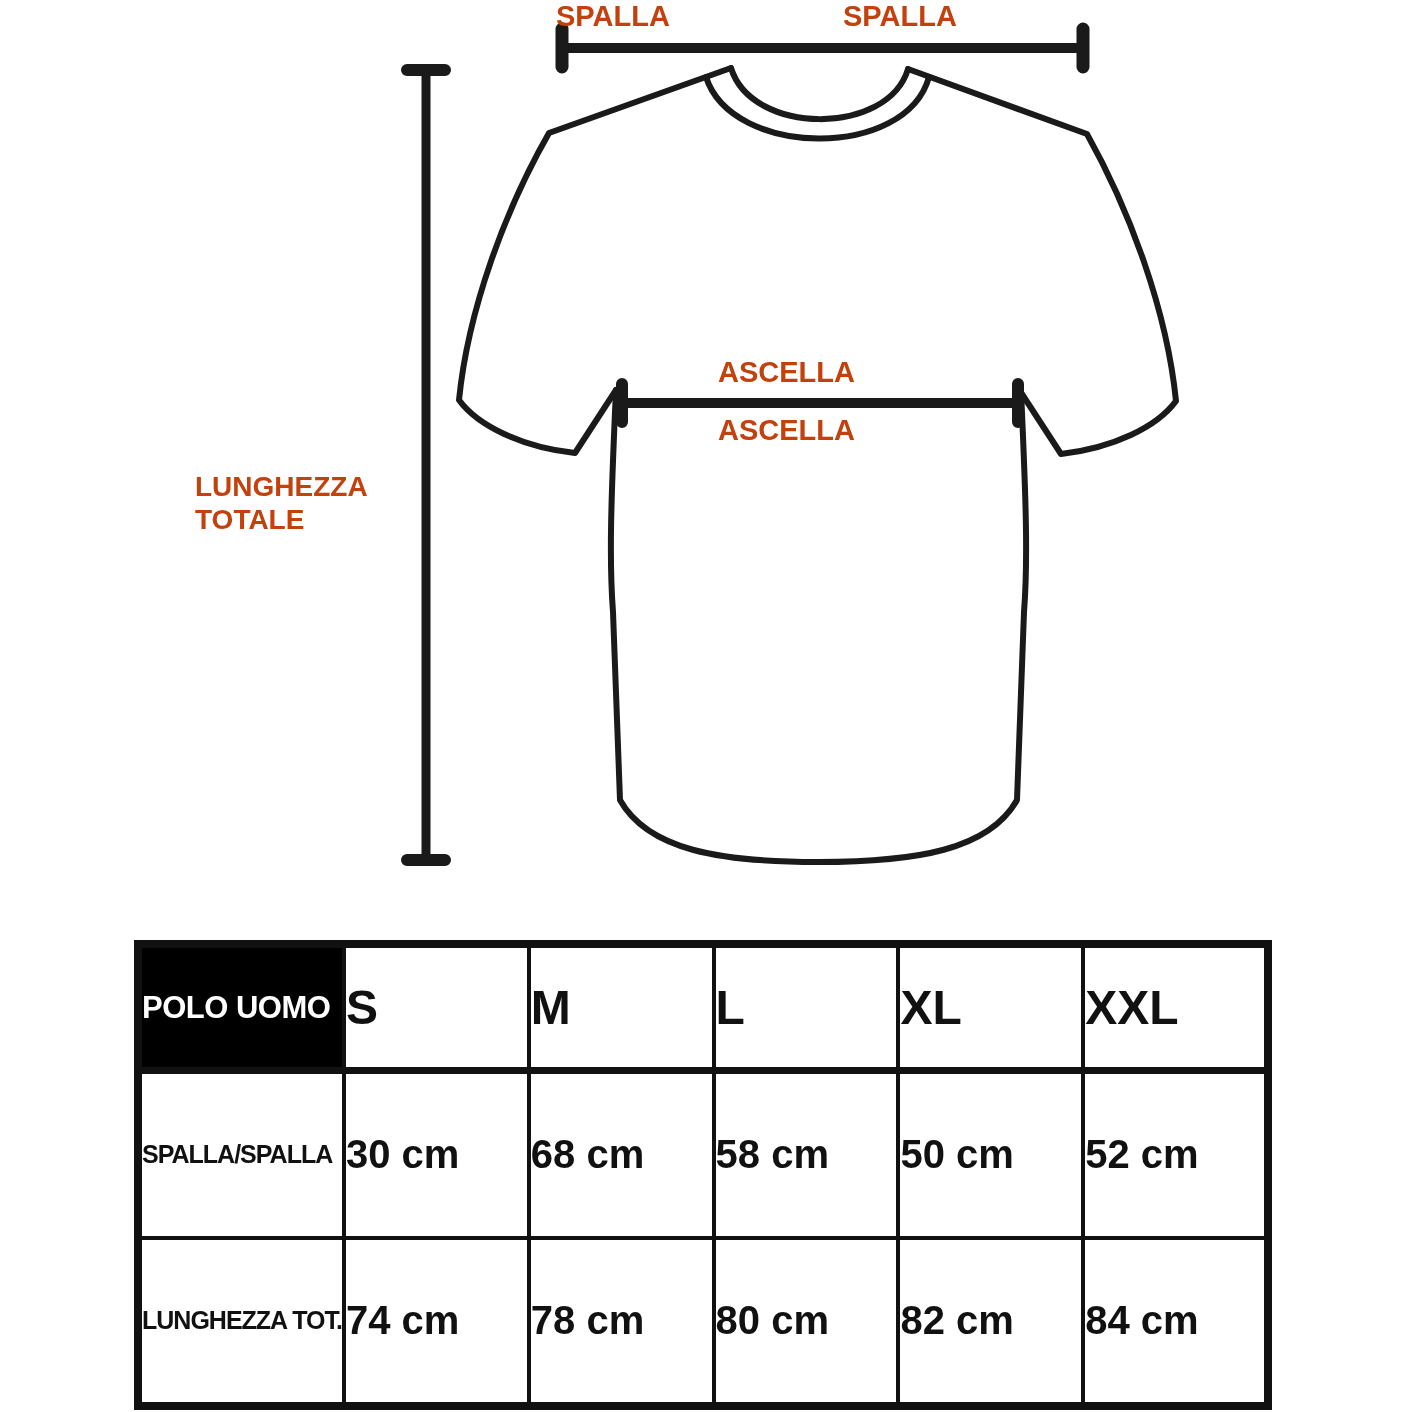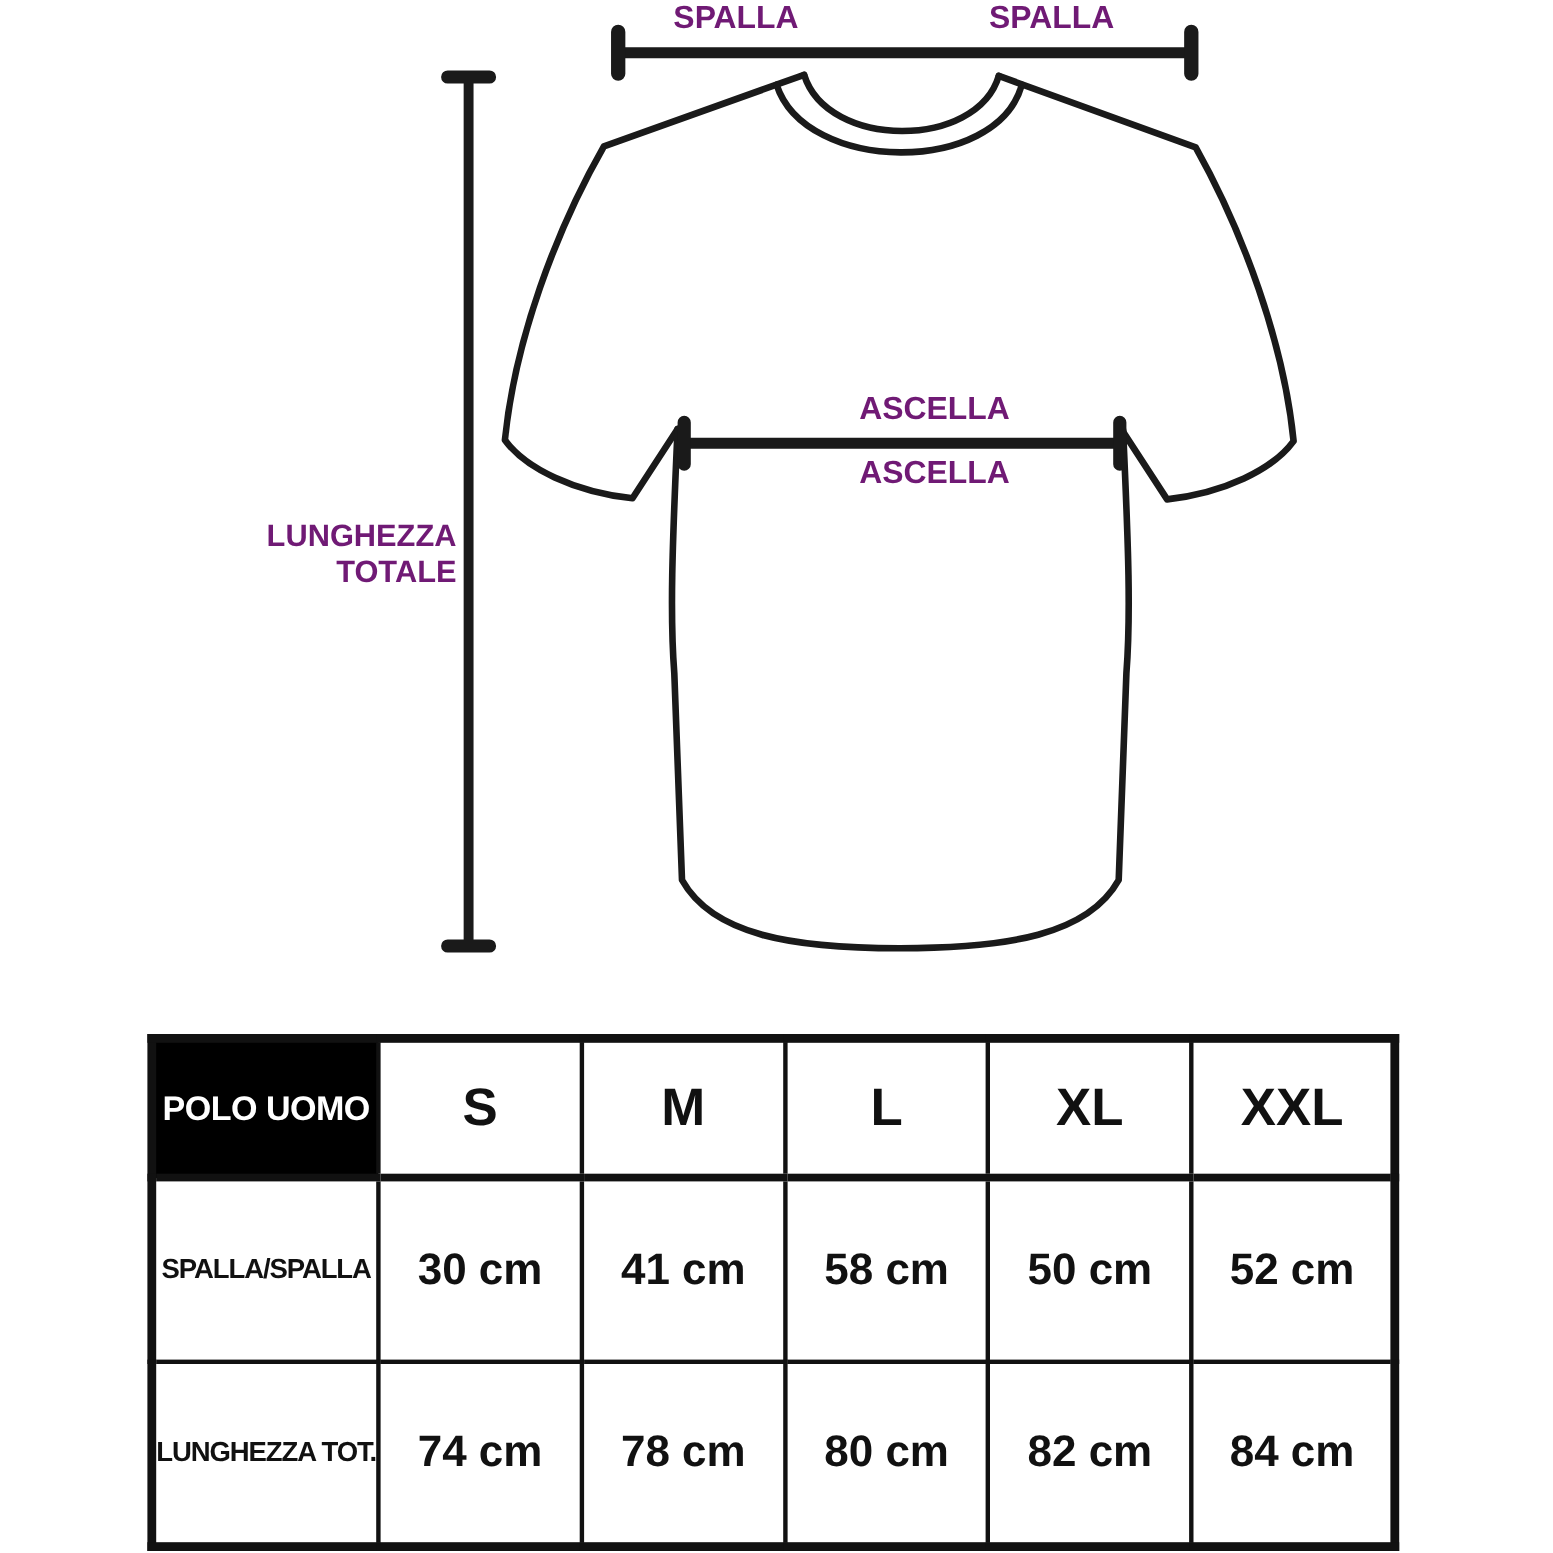--- a/index.html
+++ b/index.html
@@ -19,22 +19,22 @@
     position: absolute;
     left: 0;
     top: 0;
     width: 1412px;
     height: 940px;
     display: block;
   }
   .dlabel {
     position: absolute;
     font-weight: bold;
-    color: #701a75;
-    text-align: right;
+    color: #c2410c;
+    text-align: left;
     letter-spacing: 0px;
     line-height: 1.0;
     white-space: nowrap;
   }
   .spalla-left   { left: 556px; top: 2px;   width: 170px; font-size: 29px; }
   .spalla-right  { left: 843px; top: 2px;   width: 170px; font-size: 29px; }
   .ascella-top   { left: 718px; top: 358px; width: 200px; font-size: 29px; }
   .ascella-bottom{ left: 718px; top: 416px; width: 200px; font-size: 29px; }
   .lunghezza {
     left: 195px; top: 470px; width: 220px;
@@ -48,21 +48,21 @@
     width: 1138px;
     height: 470px;
     border-collapse: collapse;
     table-layout: fixed;
     border: 8px solid #111111;
     background: #ffffff;
   }
   .size-table td, .size-table th {
     border: 4px solid #111111;
     padding: 0;
-    text-align: center;
+    text-align: left;
     vertical-align: middle;
     color: #111111;
   }
   .size-table thead th { border-bottom: 7px solid #111111; }
   .size-table col.label-col { width: 206px; }
   .corner-cell {
     background: #000000;
     color: #ffffff !important;
     text-align: left;
     vertical-align: bottom;
@@ -148,21 +148,21 @@
         <th class="size-head">M</th>
         <th class="size-head">L</th>
         <th class="size-head">XL</th>
         <th class="size-head">XXL</th>
       </tr>
     </thead>
     <tbody>
       <tr>
         <td class="row-label">SPALLA/SPALLA</td>
         <td class="value-cell">30 cm</td>
-        <td class="value-cell">41 cm</td>
+        <td class="value-cell">68 cm</td>
         <td class="value-cell">58 cm</td>
         <td class="value-cell">50 cm</td>
         <td class="value-cell">52 cm</td>
       </tr>
       <tr>
         <td class="row-label">LUNGHEZZA TOT.</td>
         <td class="value-cell">74 cm</td>
         <td class="value-cell">78 cm</td>
         <td class="value-cell">80 cm</td>
         <td class="value-cell">82 cm</td>

